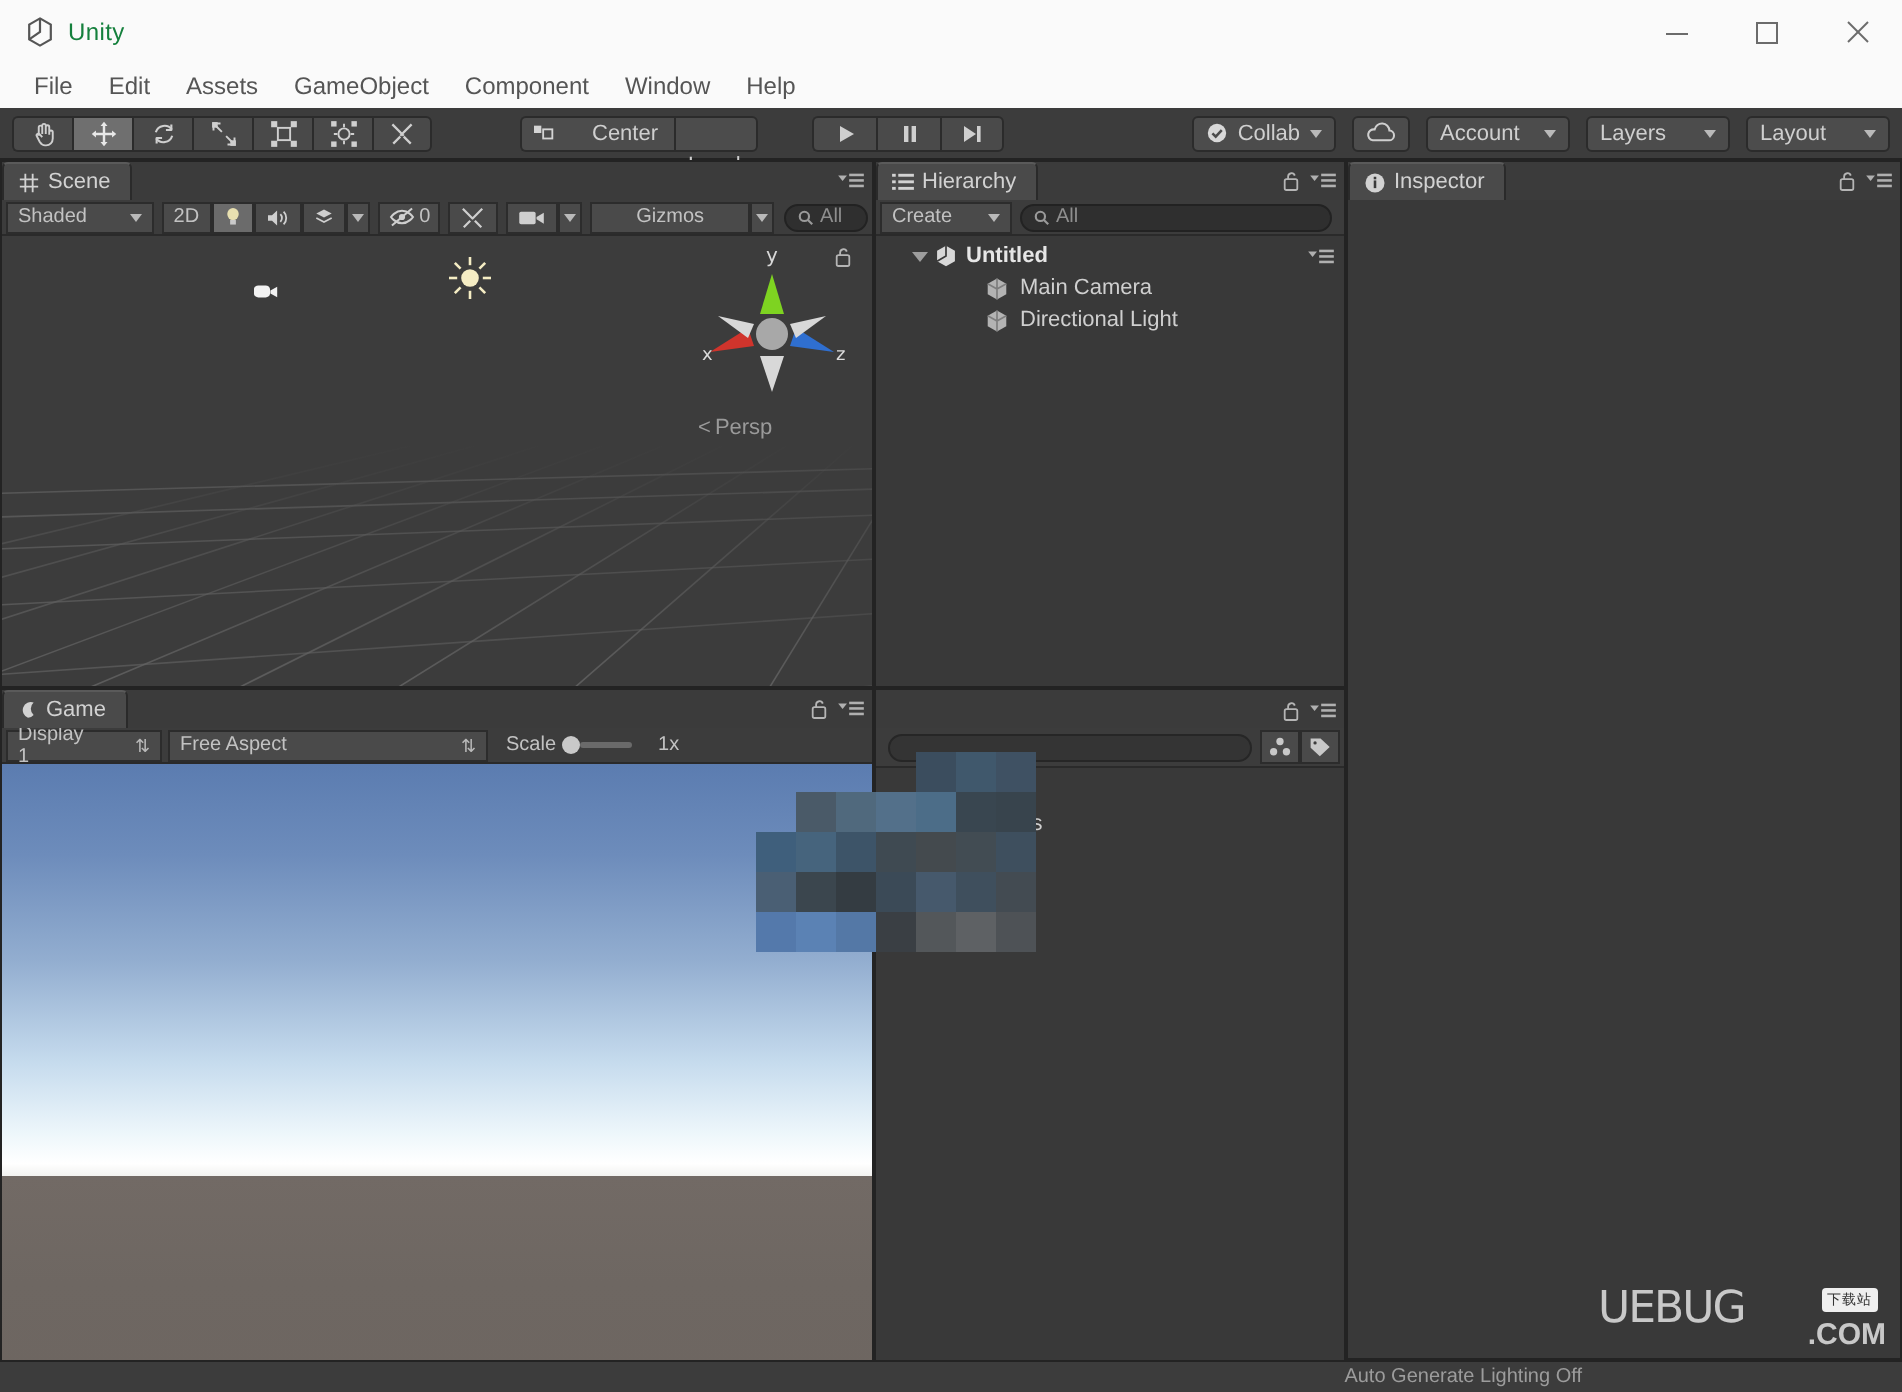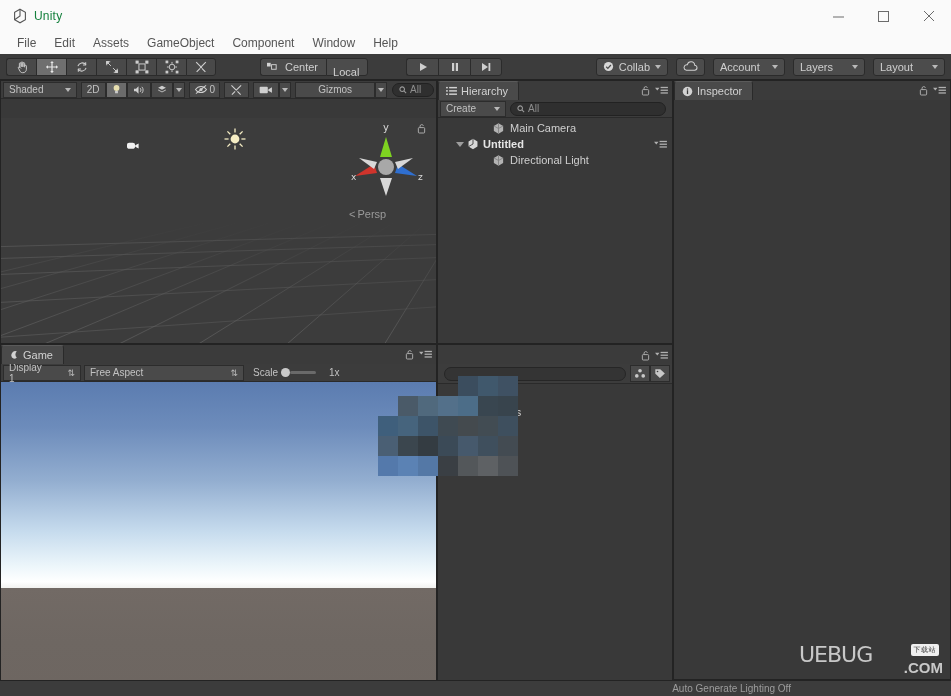--- a/index.html
+++ b/index.html
@@ -24,21 +24,21 @@
   .tb-group { display:flex; align-items:center; }
   .tb-btn { width:30px; height:18px; background:#494949; border:1px solid #2b2b2b; border-right:none;
             display:flex; align-items:center; justify-content:center; color:#c4c4c4; }
   .tb-btn:first-child { border-radius:3px 0 0 3px; }
   .tb-btn:last-child { border-right:1px solid #2b2b2b; border-radius:0 3px 3px 0; }
   .tb-btn.active { background:#6f6f6f; }
   .tb-btn svg { display:block; }
 
   .pivot-group { display:flex; margin-left:44px; }
   .pivot-btn { height:18px; background:#4c4c4c; border:1px solid #2b2b2b; display:flex; align-items:center;
-               gap:7px; padding:0 8px 0 6px; color:#cfcfcf; font-size:11px; }
+               gap:18px; padding:0 8px 0 6px; color:#cfcfcf; font-size:11px; }
   .pivot-btn:first-child { border-radius:3px 0 0 3px; border-right:none; }
   .pivot-btn:last-child { border-radius:0 3px 3px 0;flex-direction:column; }
 
   .play-group { display:flex; position:absolute; left:406px; }
   .play-btn { width:32px; height:18px; background:#4a4a4a; border:1px solid #2b2b2b; border-right:none;
               display:flex; align-items:center; justify-content:center; }
   .play-btn:first-child { border-radius:3px 0 0 3px; }
   .play-btn:last-child { border-right:1px solid #2b2b2b; border-radius:0 3px 3px 0; }
 
   .right-group { position:absolute; right:6px; display:flex; align-items:center; gap:8px; }
@@ -279,20 +279,36 @@
       <div class="pill wide">
         <span>Layout</span>
         <span class="caret"></span>
       </div>
     </div>
   </div>
 
   <div class="dock">
 
     <div class="panel" id="scene-panel">
+      <div class="tabrow">
+        <div class="tab">
+          <svg width="11" height="11" viewBox="0 0 12 12" stroke="#d2d2d2" stroke-width="1" fill="none">
+            <path d="M1 4h10M1 8h10M4 1v10M8 1v10"></path>
+          </svg>
+          <span>Scene</span>
+        </div>
+        <div class="tabrow-right">
+          <svg width="13" height="11" viewBox="0 0 14 12">
+            <path d="M0 3l2.4 3L4.8 3z" fill="#b0b0b0"></path>
+              <rect x="6" y="2" width="8" height="1.4" fill="#b0b0b0"></rect>
+            <rect x="6" y="5" width="8" height="1.4" fill="#b0b0b0"></rect>
+              <rect x="6" y="8" width="8" height="1.4" fill="#b0b0b0"></rect>
+          </svg>
+        </div>
+      </div>
       <div class="subbar">
         <div class="sb-item" style="width:118px; justify-content:space-between;">
           <span>Shaded</span>
           <span class="caret"></span>
         </div>
         <div class="sb-item" style="margin-left:4px;width:28px;justify-content:center;">
           <span>2D</span>
         </div>
         <div class="sb-item" style="width:22px;justify-content:center;background:#6b6b6b;">
           <svg width="9" height="11" viewBox="0 0 10 12">
@@ -505,40 +521,40 @@
         </div>
         <div class="searchfield" style="flex:1;margin-left:4px;margin-right:4px;">
           <svg width="8" height="8" viewBox="0 0 9 9" fill="none" stroke="#9a9a9a" stroke-width="1.2">
               <circle cx="3.6" cy="3.6" r="2.6"></circle>
               <path d="M5.6 5.6L8 8"></path>
             </svg>
           <span>All</span>
         </div>
       </div>
       <div class="tree">
-        <div class="tree-row" style="padding-left:54px;">
-          <svg width="13" height="13" viewBox="0 0 14 14" style="margin-right:5px;">
-            <path d="M7 1.4l5 2.8v5.6L7 12.6 2 9.8V4.2z" fill="#b3b3b3"></path>
-            <path d="M7 1.4L7 7 2 4.2M7 7l5-2.8M7 7v5.6" fill="none" stroke="#7d7d7d" stroke-width=".9"></path>
-          </svg>
-          <span>Main Camera</span>
-        </div>
         <div class="tree-row root" style="padding-left:18px;">
           <span class="foldout"></span>
           <svg width="12" height="12" viewBox="0 0 14 14" style="margin-right:4px;">
             <path d="M7 1l5.2 3v6L7 13 1.8 10V4z" fill="#d8d8d8"></path>
               <path d="M7 1v6l-5.2 3" fill="none" stroke="#393939" stroke-width="1"></path>
           </svg>
           <span>Untitled</span>
           <svg width="13" height="11" viewBox="0 0 14 12" style="position:absolute;right:5px;">
             <path d="M0 3l2.4 3L4.8 3z" fill="#b0b0b0"></path>
               <rect x="6" y="2" width="8" height="1.4" fill="#b0b0b0"></rect>
             <rect x="6" y="5" width="8" height="1.4" fill="#b0b0b0"></rect>
               <rect x="6" y="8" width="8" height="1.4" fill="#b0b0b0"></rect>
           </svg>
+        </div>
+        <div class="tree-row" style="padding-left:54px;">
+          <svg width="13" height="13" viewBox="0 0 14 14" style="margin-right:5px;">
+            <path d="M7 1.4l5 2.8v5.6L7 12.6 2 9.8V4.2z" fill="#b3b3b3"></path>
+            <path d="M7 1.4L7 7 2 4.2M7 7l5-2.8M7 7v5.6" fill="none" stroke="#7d7d7d" stroke-width=".9"></path>
+          </svg>
+          <span>Main Camera</span>
         </div>
         <div class="tree-row" style="padding-left:54px;">
           <svg width="13" height="13" viewBox="0 0 14 14" style="margin-right:5px;">
             <path d="M7 1.4l5 2.8v5.6L7 12.6 2 9.8V4.2z" fill="#b3b3b3"></path>
             <path d="M7 1.4L7 7 2 4.2M7 7l5-2.8M7 7v5.6" fill="none" stroke="#7d7d7d" stroke-width=".9"></path>
           </svg>
           <span>Directional Light</span>
         </div>
       </div>
     </div>

